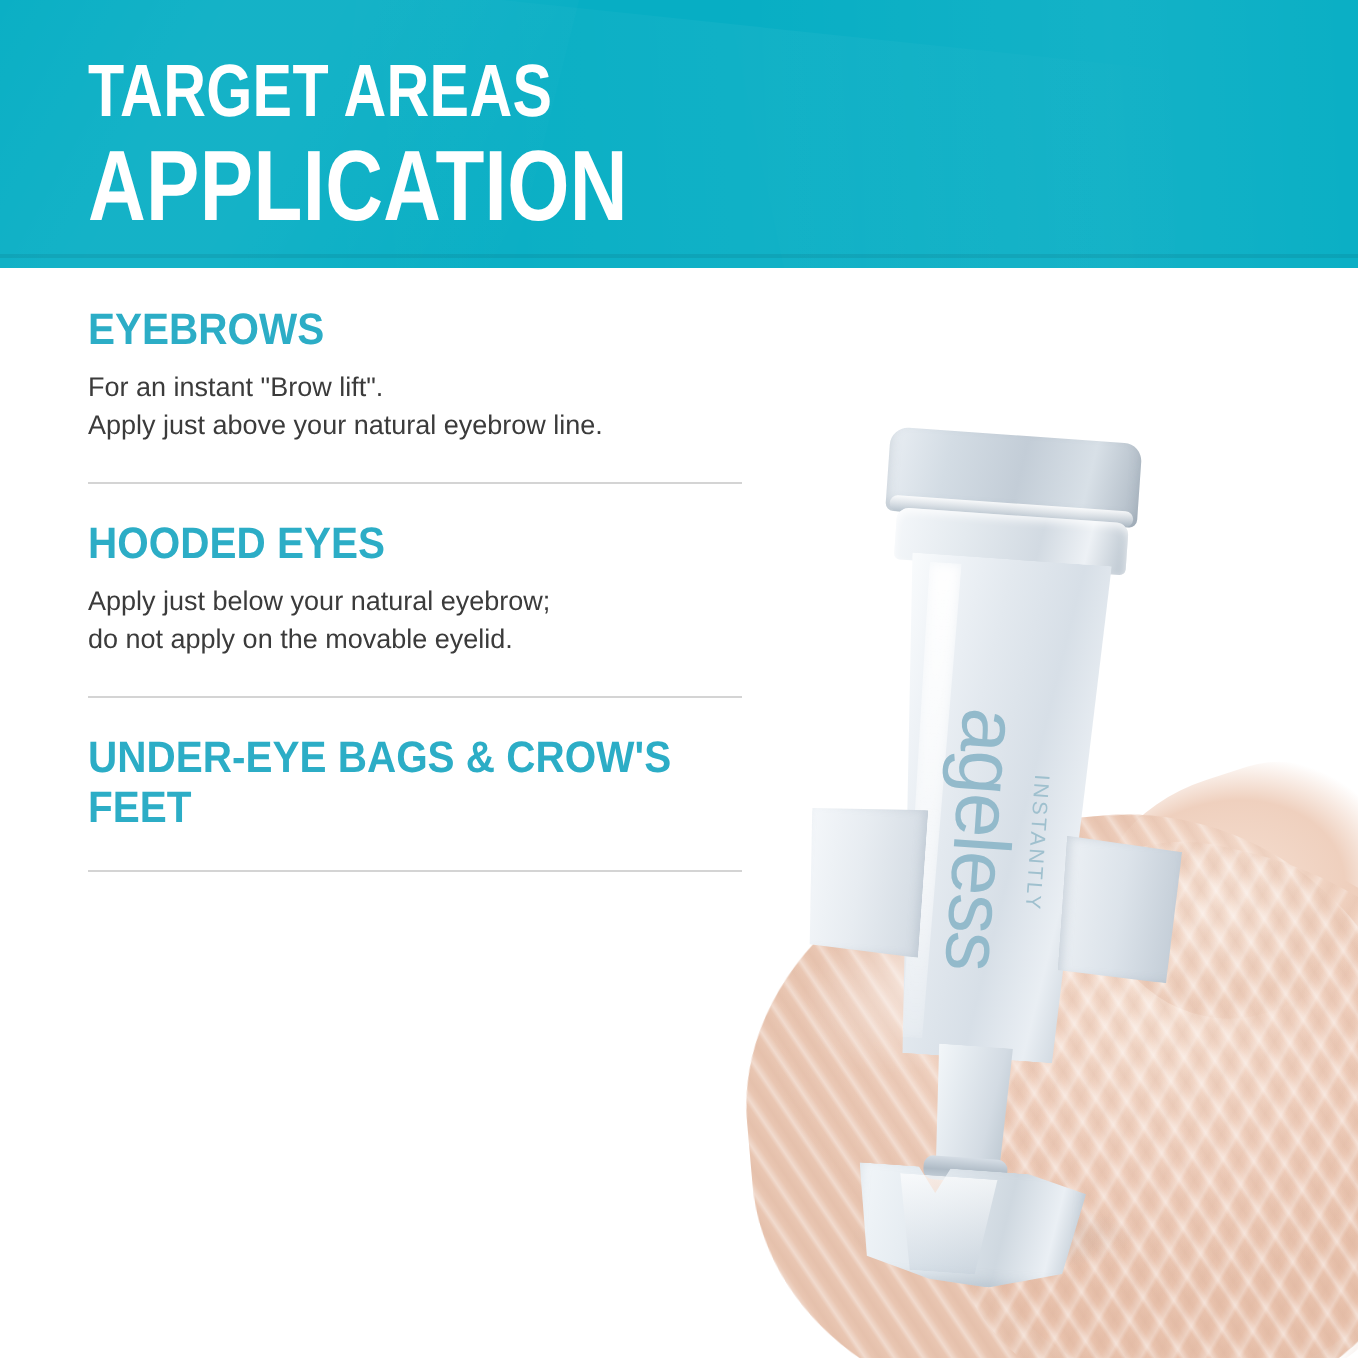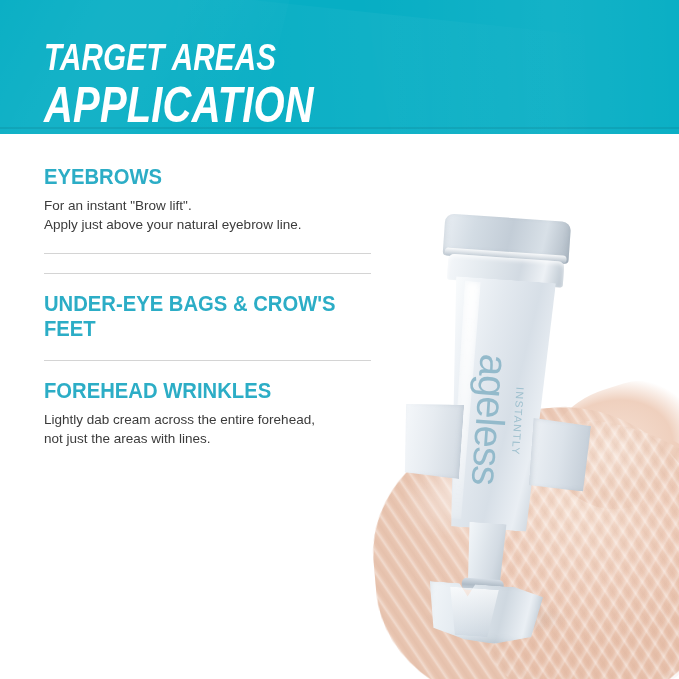--- a/index.html
+++ b/index.html
@@ -74,23 +74,22 @@
     position: absolute;
     left: 0;
     bottom: 5px;
     width: 679px;
     height: 2px;
     background: rgba(0,0,0,0.07);
   }
   .banner-text {
     position: absolute;
     left: 44px;
-    top: 38px;
+    top: 26px;
     z-index: 3;
-    font-style: italic;
   }
   .banner-line1 {
     display: block;
     color: #ffffff;
     font-size: 37px;
     line-height: 40px;
     font-weight: bold;
     letter-spacing: 0.2px;
     transform: scaleX(0.80);
     transform-origin: left center;
@@ -106,21 +105,21 @@
     transform: scaleX(0.80);
     transform-origin: left center;
     white-space: nowrap;
     margin-top: 2px;
   }
 
   
   .content {
     position: absolute;
     left: 44px;
-    top: 164px;
+    top: 152px;
     width: 340px;
     z-index: 5;
   }
   .section { position: relative; }
   .section-title {
     color: #2CADC6;
     font-size: 22px;
     line-height: 25px;
     font-weight: bold;
     transform: scaleX(0.92);
@@ -430,35 +429,35 @@
   <div class="content">
 
     <div class="section sp-eyebrows">
       <div class="section-title">EYEBROWS</div>
       <div class="section-body">For an instant "Brow lift".
 Apply just above your natural eyebrow line.</div>
     </div>
 
     <div class="divider"></div>
 
+    <div class="section sp-hooded">
+      <div class="section-title">HOODED EYES</div>
+      <div class="section-body">Apply just below your natural eyebrow;
+do not apply on the movable eyelid.</div>
+    </div>
 
     <div class="divider"></div>
 
     <div class="section sp-undereye">
       <div class="section-title two-line">UNDER-EYE BAGS &amp;
 CROW'S FEET</div>
     </div>
 
     <div class="divider"></div>
 
-    <div class="section sp-forehead">
-      <div class="section-title">FOREHEAD WRINKLES</div>
-      <div class="section-body">Lightly dab cream across the entire forehead,
-not just the areas with lines.</div>
-    </div>
 
   </div>
 
   <div class="product">
 
     <div class="cream"></div>
     <div class="cream2"></div>
     <div class="cream3"></div>
     <div class="cream-lines"></div>
     <div class="cream-lines2"></div>

